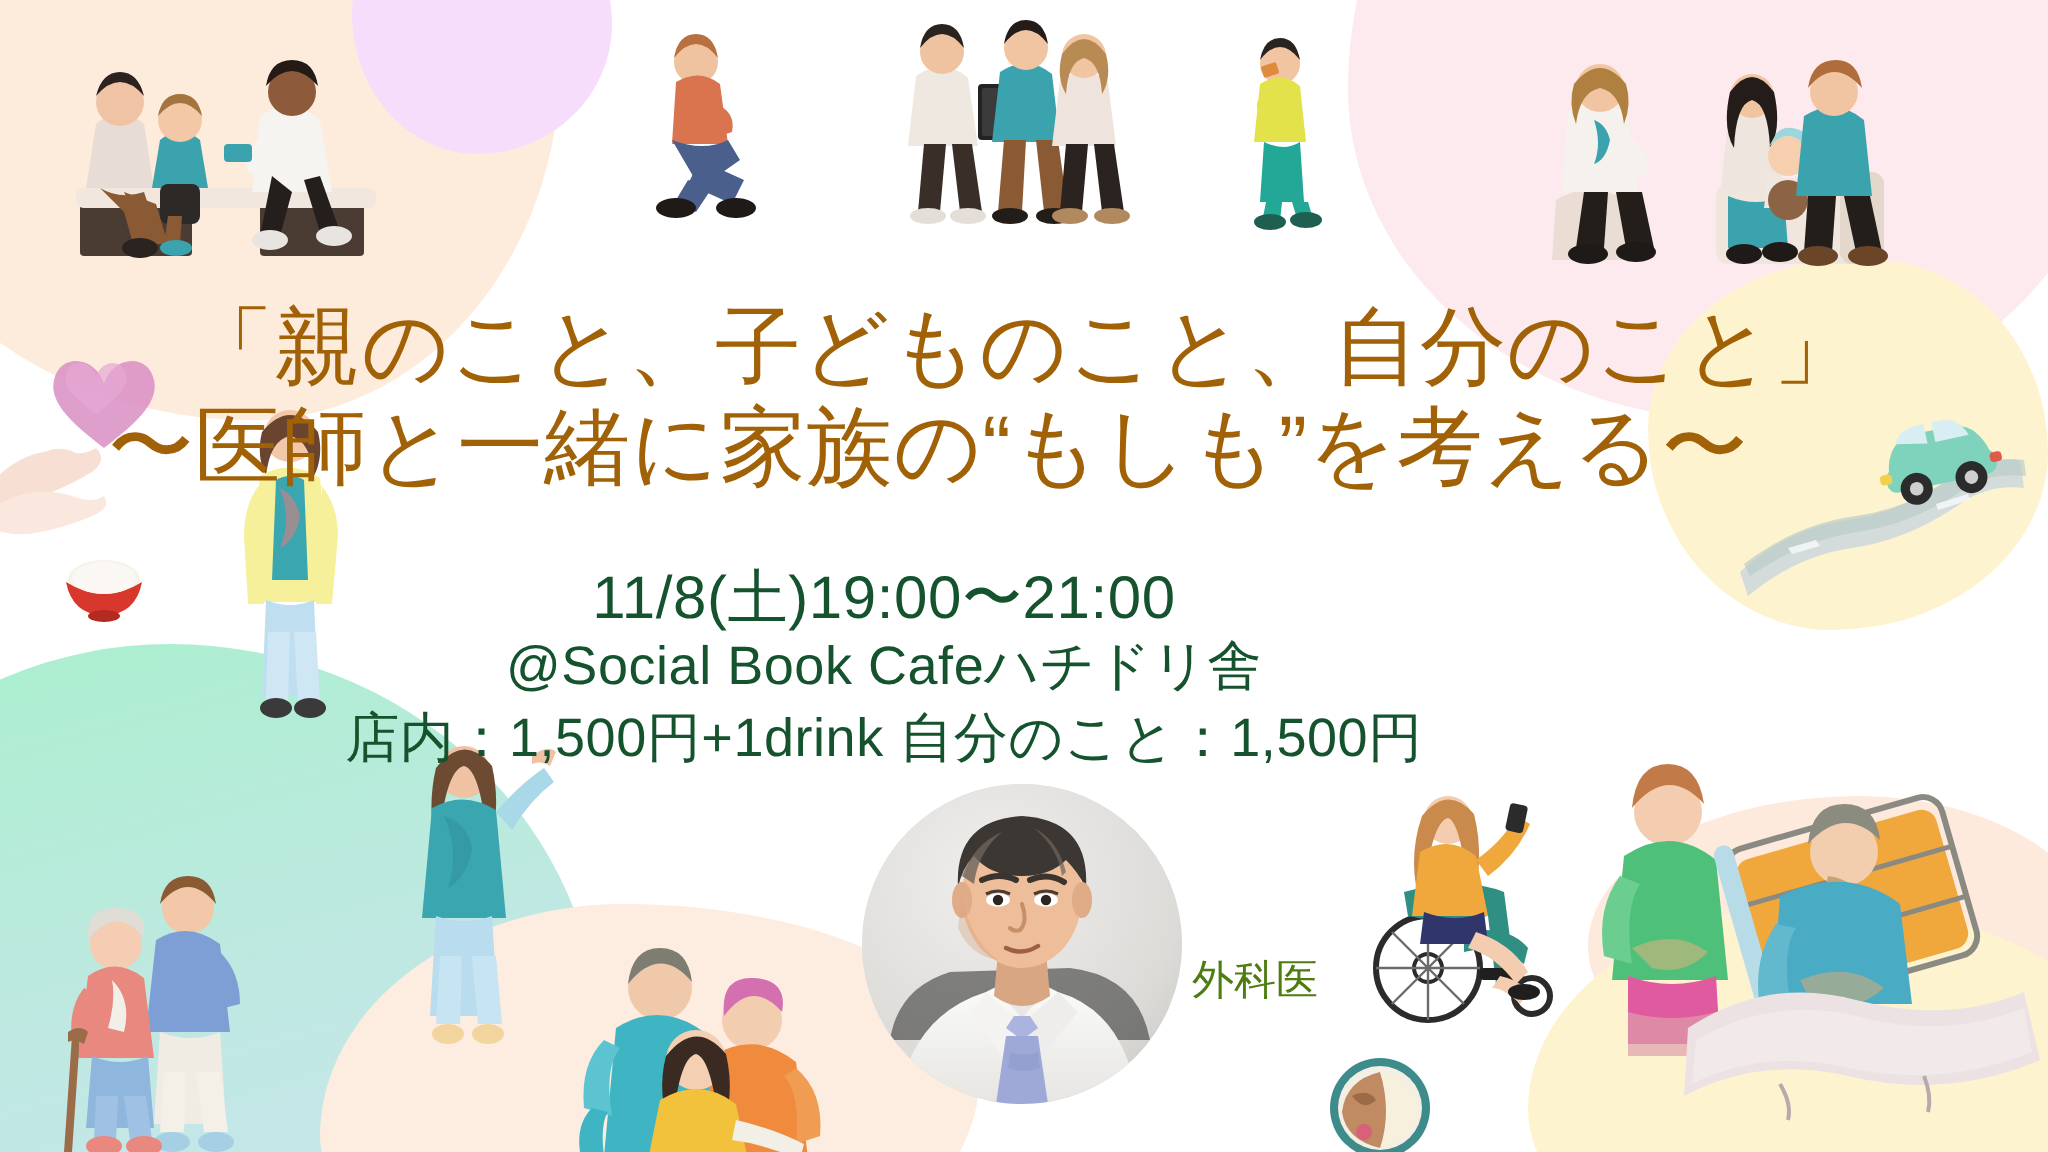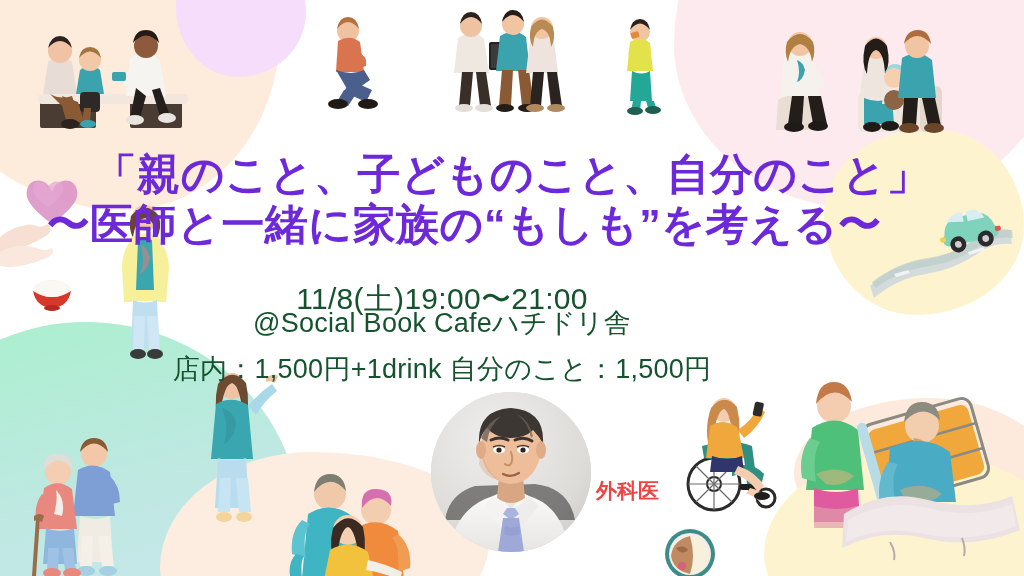--- a/index.html
+++ b/index.html
@@ -62,47 +62,47 @@
     border-radius:48% 52% 50% 50% / 54% 46% 54% 46%;
   }
 
   
   #text-block {
     position:absolute; left:0; top:0; width:1024px;
     z-index:40;
     text-align:center;
   }
   .title-line {
-    font-weight:700;
-    color:#6d28d9;
+    font-weight:400;
+    color:#a16207;
     letter-spacing:0.01em;
     white-space:nowrap;
   }
   #title-1 { position:absolute; left:0; top:152px; width:1024px; font-size:43px; line-height:1.05; }
   #title-2 { position:absolute; left:0; top:202px; width:928px; font-size:43px; line-height:1.05; }
 
   .detail-line {
     position:absolute; left:0; width:884px;
     color:#14532d; font-weight:500; white-space:nowrap;
   }
   #detail-1 { top:279px; font-size:30px; letter-spacing:0.01em; }
-  #detail-2 { top:305px; font-size:27px; letter-spacing:0.01em; }
+  #detail-2 { top:315px; font-size:27px; letter-spacing:0.01em; }
   #detail-3 { top:351px; font-size:27px; letter-spacing:0.01em; }
 
   
   #speaker-photo {
     position:absolute; left:431px; top:392px;
     width:160px; height:160px; border-radius:50%;
     overflow:hidden; z-index:45;
     background:#dfdedc;
   }
   #speaker-caption {
     position:absolute; left:596px; top:477px;
     z-index:46; text-align:left;
-    font-weight:700; color:#ef4444; font-size:21px; line-height:1.32;
+    font-weight:400; color:#4d7c0f; font-size:21px; line-height:1.32;
     white-space:nowrap;
   }
   #speaker-caption div { }
 
   
   .illus { position:absolute; z-index:30; }
   svg { display:block; overflow:visible; }
 </style>
 </head>
 <body>

